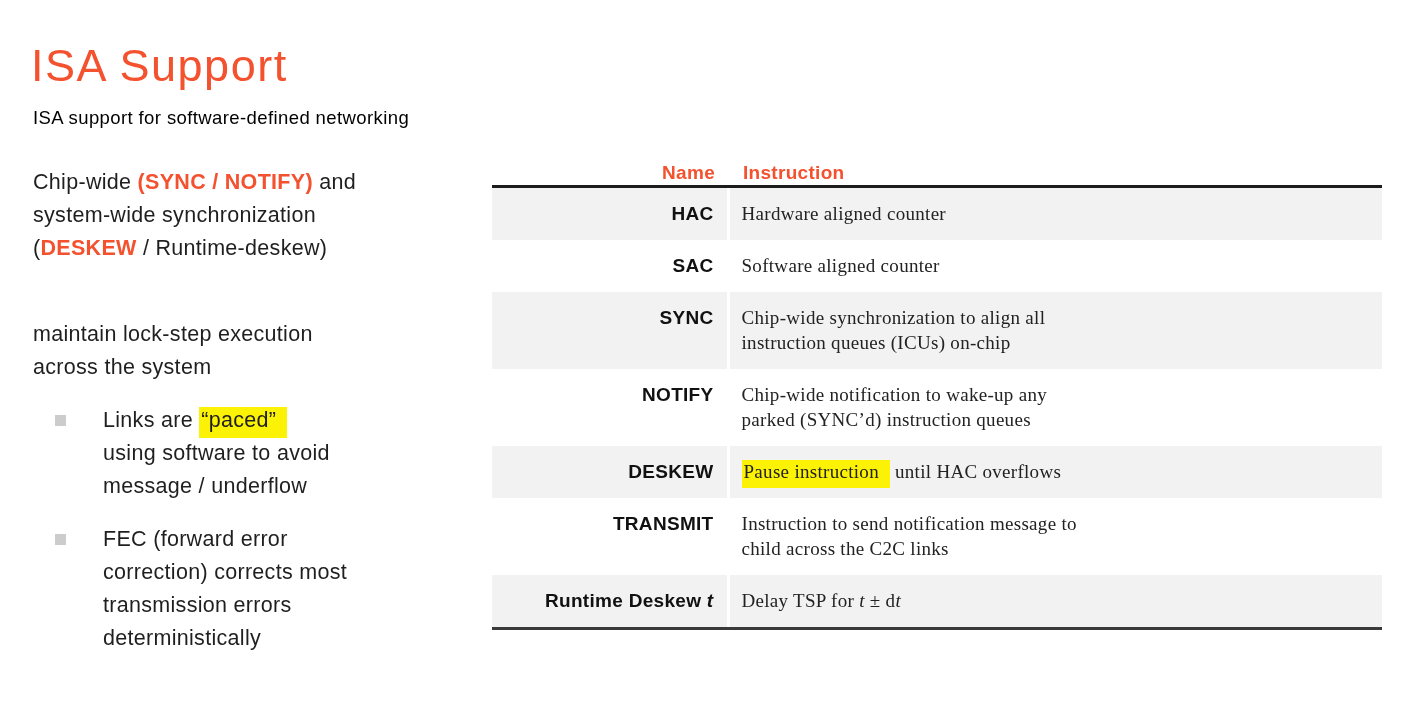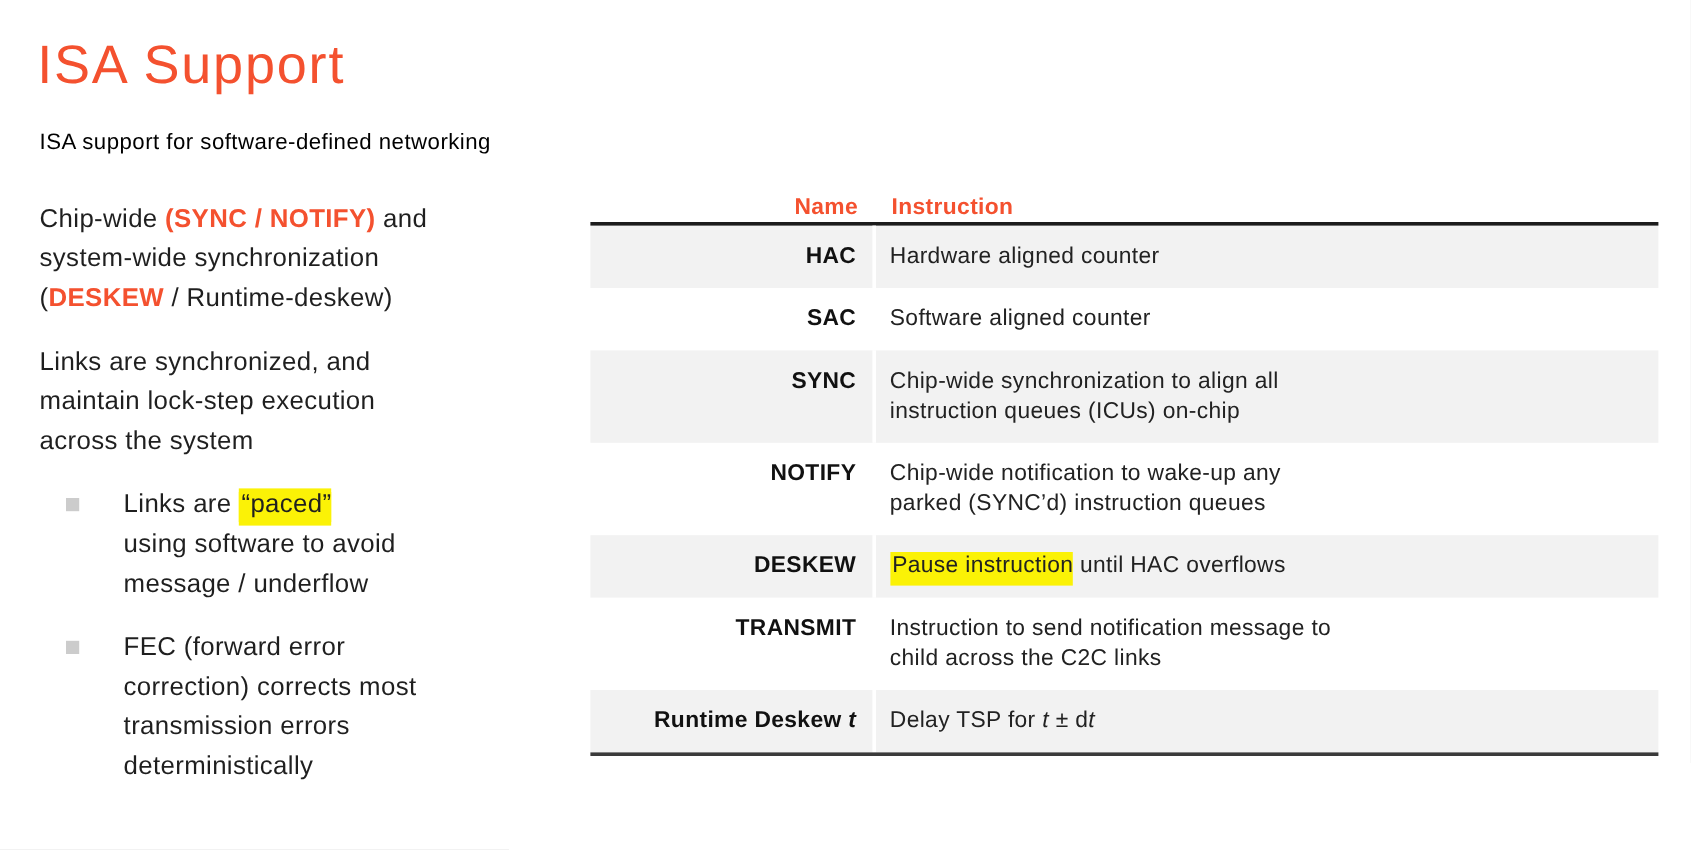--- a/index.html
+++ b/index.html
@@ -15,21 +15,21 @@
   html,body{background:#e9e9e9;}
   .slide{
     position:relative;
     width:1409px;height:708px;
     background:#ffffff;
     overflow:hidden;
     font-family:"Liberation Sans", sans-serif;
     color:var(--text);
   }
   .title{
-    position:absolute;left:31px;top:28px;
+    position:absolute;left:31px;top:40px;
     font-size:45px;font-weight:400;letter-spacing:1.5px;
     color:var(--accent);
     font-family:"Liberation Sans", sans-serif;
   }
   .subtitle{
     position:absolute;left:33px;top:107px;
     font-size:18.5px;color:#000000;letter-spacing:0.4px;
   }
   .left-panel{
     position:absolute;left:33px;top:166px;width:445px;
@@ -38,21 +38,21 @@
   .para{margin-bottom:20px;}
   .bullets{margin-top:16px;}
   .bullet-row{display:flex;align-items:flex-start;margin-bottom:20px;}
   .bullet-marker{
     flex:0 0 auto;
     width:11px;height:11px;background:var(--bullet);
     margin:11px 0 0 22px;
   }
   .bullet-text{margin-left:37px;}
   .seg-accent-bold{color:var(--accent);font-weight:700;}
-  .seg-highlight{background:var(--hl);padding:1px 0 3px 2px;box-shadow:0 3px 0 var(--hl);}
+  .seg-highlight{background:var(--hl);padding:1px 11px 3px 2px;box-shadow:0 3px 0 var(--hl);}
   .seg-italic{font-style:italic;}
   
   table.isa{
     position:absolute;left:492px;top:160px;width:890px;
     border-collapse:collapse;table-layout:fixed;
     font-size:19px;line-height:25px;letter-spacing:0.3px;
   }
   table.isa col.c-name{width:236px;}
   thead th{
     color:var(--accent);font-weight:700;
@@ -63,35 +63,36 @@
   thead th.desc-h{text-align:left;padding-left:15px;}
   tbody th.name-cell{
     text-align:right;vertical-align:top;
     font-weight:700;color:#111111;
     padding:13px 13px 14px;
   }
   tbody td.desc-cell{
     text-align:left;vertical-align:top;color:#222222;
     border-left:3px solid #ffffff;
     padding:13px 12px 14px;
+    font-family:Liberation Serif, serif;
   }
   tr.shaded th,tr.shaded td{background:var(--row-shade);}
   tr.last th,tr.last td{border-bottom:3px solid var(--border-bottom);}
 </style>
 </head>
 <body>
 
 <div class="slide">
 
   <h1 class="title">ISA Support</h1>
   <div class="subtitle">ISA support for software-defined networking</div>
 
   <div class="left-panel">
     <p class="para"><span>Chip-wide </span><span class="seg-accent-bold">(SYNC / NOTIFY)</span><span> and</span><br><span>system-wide synchronization</span><br><span>(</span><span class="seg-accent-bold">DESKEW</span><span> / Runtime-deskew)</span></p>
-    <p class="para"><span>Links are synchronized, and</span><br><span>maintain lock-step execution</span><br><span>across the system</span></p>
+    <p class="para"><br><span>maintain lock-step execution</span><br><span>across the system</span></p>
 
     <div class="bullets">
       <div class="bullet-row">
         <span class="bullet-marker"></span>
         <div class="bullet-text"><span>Links are </span><span class="seg-highlight">“paced”</span><br><span>using software to avoid</span><br><span>message / underflow</span></div>
       </div>
       <div class="bullet-row">
         <span class="bullet-marker"></span>
         <div class="bullet-text"><span>FEC (forward error</span><br><span>correction) corrects most</span><br><span>transmission errors</span><br><span>deterministically</span></div>
       </div>

